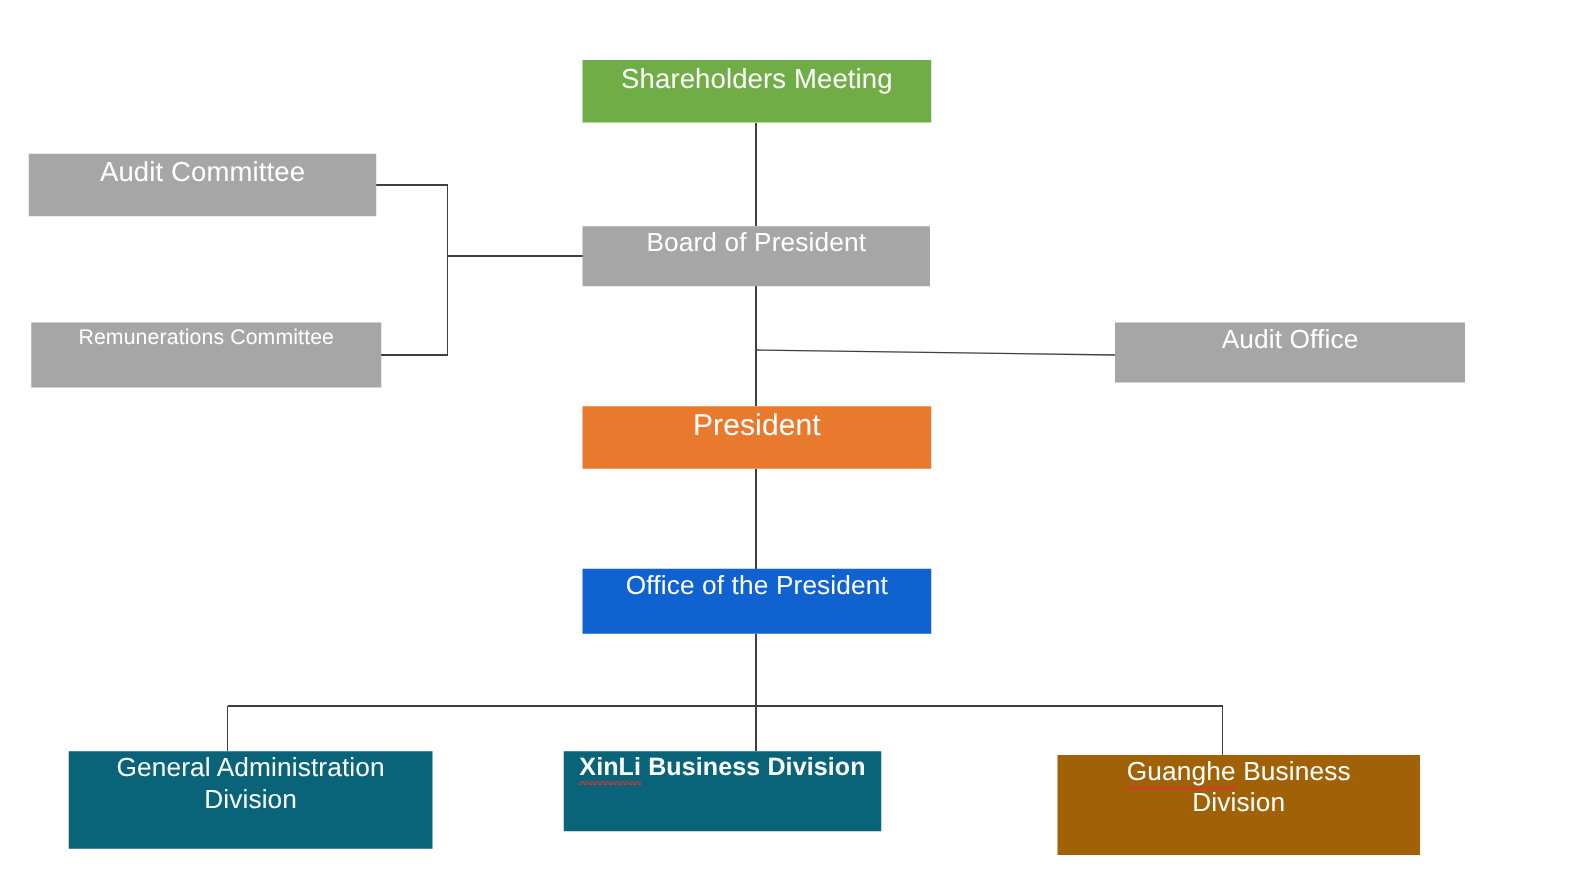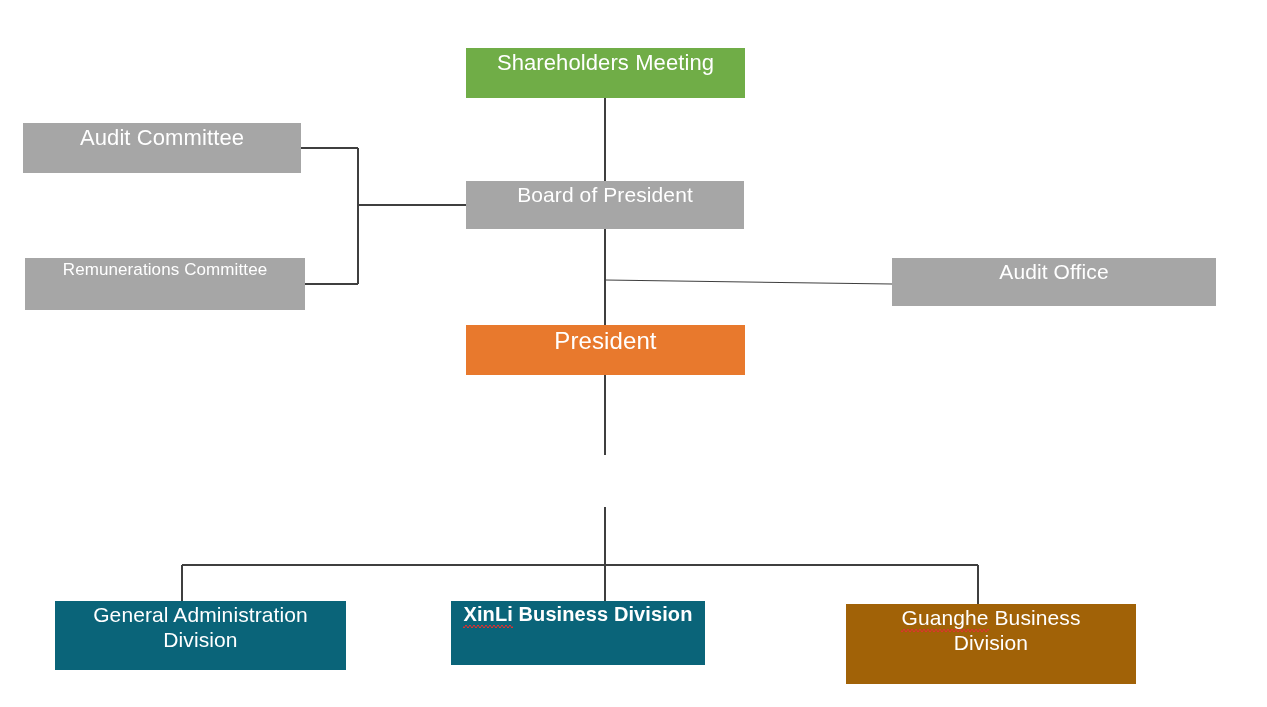--- a/index.html
+++ b/index.html
@@ -58,24 +58,24 @@
     background-image:
       radial-gradient(circle at 1px 2.6px, #e03030 1.1px, transparent 1.3px),
       radial-gradient(circle at 3px 0.4px, #e03030 1.1px, transparent 1.3px);
     background-size: 4px 3px;
     background-repeat: repeat-x;
   }
   .node-shareholders-meeting { left: 466px; top: 48px;  width: 279px; height: 50px; background: #70AD47; font-size: 22px; }
   .node-audit-committee      { left: 23px;  top: 123px; width: 278px; height: 50px; background: #A6A6A6; font-size: 22px; }
   .node-board-of-directors   { left: 466px; top: 181px; width: 278px; height: 48px; background: #A6A6A6; font-size: 21px; }
   .node-remunerations-committee { left: 25px; top: 258px; width: 280px; height: 52px; background: #A6A6A6; font-size: 17px; }
-  .node-audit-office         { left: 892px; top: 258px; width: 324px; height: 48px; background: #A6A6A6; font-size: 21px; }
+  .node-audit-office         { left: 892px; top: 258px; width: 280px; height: 48px; background: #A6A6A6; font-size: 21px; }
   .node-president            { left: 466px; top: 325px; width: 279px; height: 50px; background: #E8792D; font-size: 24px; }
   .node-office-of-president  { left: 466px; top: 455px; width: 279px; height: 52px; background: #0F62D0; font-size: 21px; }
-  .node-general-administration-division { left: 55px;  top: 601px; width: 291px; height: 69px; background: #0A6479; font-size: 21px; }
+  .node-general-administration-division { left: 55px;  top: 601px; width: 291px; height: 78px; background: #0A6479; font-size: 21px; }
   .node-xinli-business-division         { left: 451px; top: 601px; width: 254px; height: 64px; background: #0A6479; font-size: 20px; font-weight: bold; }
   .node-guanghe-business-division       { left: 846px; top: 604px; width: 290px; height: 80px; background: #a16207; font-size: 21px; }
 </style>
 </head>
 <body>
 
 <div id="chart-canvas">
 
   <svg id="connector-layer" viewBox="0 0 1267 707" width="1267" height="707" xmlns="http://www.w3.org/2000/svg">
     <g stroke="#3F3F3F" stroke-width="1.4" fill="none" shape-rendering="crispEdges">
@@ -126,20 +126,23 @@
   </div>
 
   <div class="node node-audit-office">
     <span class="node-label">Audit Office</span>
   </div>
 
   <div class="node node-president">
     <span class="node-label">President</span>
   </div>
 
+  <div class="node node-office-of-president">
+    <span class="node-label">Office of the President</span>
+  </div>
 
   <div class="node node-general-administration-division">
     <span class="node-label">General Administration Division</span>
   </div>
 
   <div class="node node-xinli-business-division">
     <span class="node-label"><span class="misspelled">XinLi</span><span> Business Division</span></span>
   </div>
 
   <div class="node node-guanghe-business-division">

